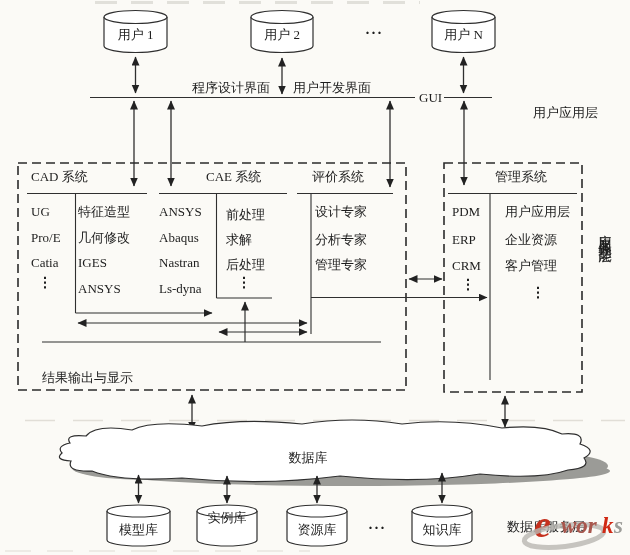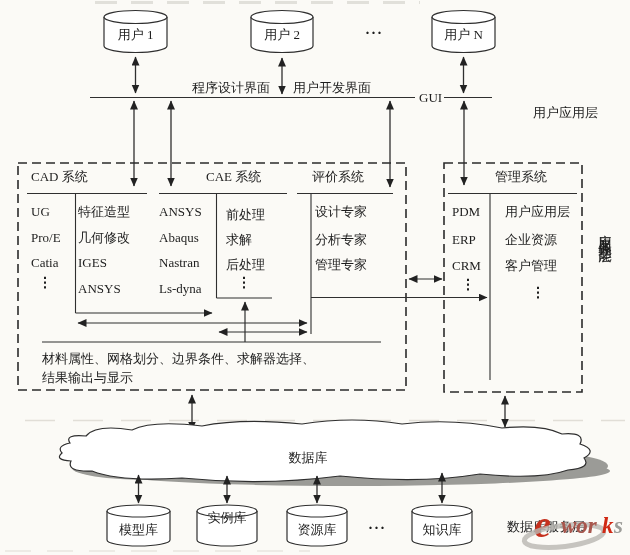--- a/index.html
+++ b/index.html
@@ -174,21 +174,20 @@
 <div class="t" style="left:495px;top:170px">管理系统</div>
 <div class="t" style="left:452px;top:205px">PDM</div>
 <div class="t" style="left:452px;top:233px">ERP</div>
 <div class="t" style="left:452px;top:259px">CRM</div>
 <div class="t vd" style="left:461px;top:278px">⋮</div>
 <div class="t" style="left:505px;top:205px">用户应用层</div>
 <div class="t" style="left:505px;top:233px">企业资源</div>
 <div class="t" style="left:505px;top:259px">客户管理</div>
 <div class="t vd" style="left:531px;top:286px">⋮</div>
 
-<div class="t" style="left:42px;top:352px">材料属性、网格划分、边界条件、求解器选择、</div>
 <div class="t" style="left:42px;top:371px">结果输出与显示</div>
 
 <div class="t vert" style="left:598px;top:224px">应用服务功能层</div>
 
 <div class="t ctr" style="left:308px;top:451px">数据库</div>
 
 <div class="t ctr" style="left:138.5px;top:523px">模型库</div>
 <div class="t ctr" style="left:227px;top:511px">实例库</div>
 <div class="t ctr" style="left:317px;top:523px">资源库</div>
 <div class="t ctr" style="left:442px;top:523px">知识库</div>

